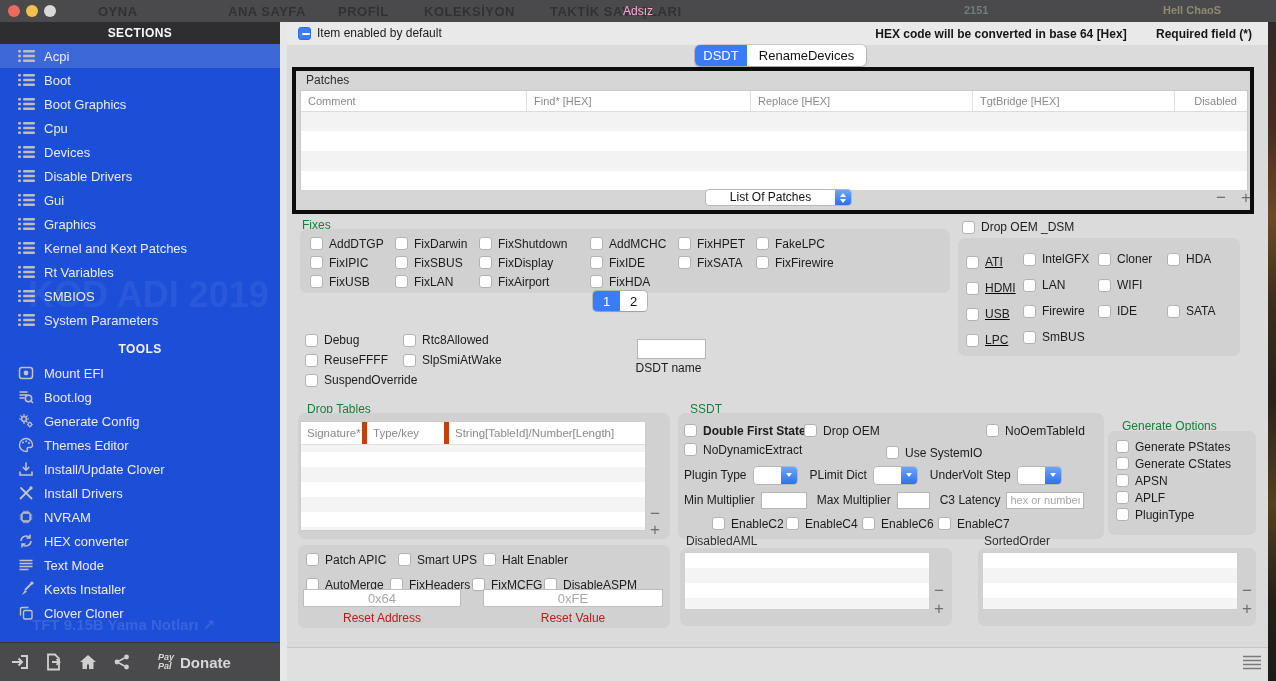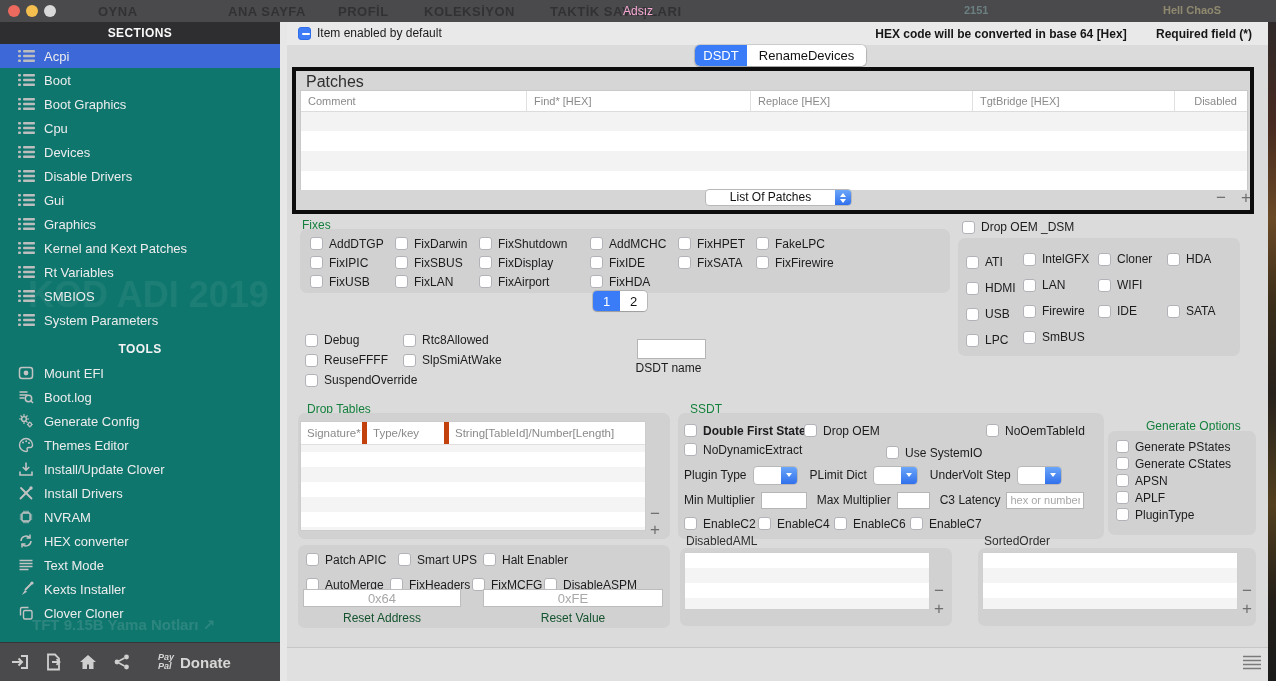--- a/index.html
+++ b/index.html
@@ -16,21 +16,21 @@
   .tl.gry{left:44px;background:#d9d9d9;}
   .bgmenu{position:absolute;top:4px;font-weight:bold;font-size:13px;color:rgba(30,30,32,.55);letter-spacing:.5px;}
   #wintitle{position:absolute;top:4px;left:0;width:100%;text-align:center;font-size:12px;color:#f9a8d4;}
   .bgright{position:absolute;top:4px;font-size:11px;font-weight:bold;color:rgba(200,190,140,.55);}
 
   
   #edge{position:absolute;left:1268px;top:0;width:8px;height:681px;
         background:linear-gradient(180deg,#2a2a2c 0%,#472a20 18%,#6b4a26 32%,#3a2d1a 45%,#28221c 58%,#53401f 74%,#241f18 88%,#1b1b1b 100%);}
 
   
-  #sidebar{position:absolute;left:0;top:22px;width:280px;height:659px;background:#0f766e;overflow:hidden;}
+  #sidebar{position:absolute;left:0;top:22px;width:280px;height:659px;background:#1d4ed8;overflow:hidden;}
   #sections-header{height:22px;background:#2e2e30;color:#fafafa;font-size:12px;font-weight:bold;
         text-align:center;line-height:22px;letter-spacing:.4px;}
   .side-item{position:relative;height:24px;display:flex;align-items:center;padding-left:18px;color:#ececec;font-size:13px;}
   .side-item.selected{background:#3d68d8;}
   .side-item .sicon{width:18px;height:14px;margin-right:8px;flex:0 0 auto;display:flex;align-items:center;}
   #tools-header{height:24px;margin-top:5px;color:#f3f3f3;font-size:12px;font-weight:bold;text-align:center;line-height:24px;letter-spacing:.4px;}
   .wm-big{position:absolute;left:28px;top:252px;font-size:36px;font-weight:bold;color:rgba(255,255,255,.06);white-space:nowrap;pointer-events:none;}
   .wm-small{position:absolute;left:32px;top:594px;font-size:15px;font-weight:bold;color:rgba(255,255,255,.12);white-space:nowrap;pointer-events:none;}
   #side-toolbar{position:absolute;left:0;bottom:0;width:280px;height:38px;background:#4a4a4c;border-top:1px solid #363638;
         display:flex;align-items:center;}
@@ -52,21 +52,21 @@
 
   
   #tabs{position:absolute;left:415px;top:23px;height:21px;display:flex;border-radius:5px;overflow:hidden;
         box-shadow:0 0 0 1px rgba(0,0,0,.12),0 1px 2px rgba(0,0,0,.18);background:#fff;}
   .tab{font-size:13px;display:flex;align-items:center;justify-content:center;}
   .tab.sel{background:#3a7cf7;color:#fff;width:52px;}
   .tab.unsel{background:#fff;color:#111;width:119px;}
 
   
   #patches-box{position:absolute;left:12px;top:45px;width:954px;height:139px;border:4px solid #0d0d0d;background:#d6d6d6;}
-  #patches-label{position:absolute;left:10px;top:2px;font-size:16px;color:#2f2f2f;}
+  #patches-label{position:absolute;left:10px;top:2px;font-size:12px;color:#2f2f2f;}
   #patches-table{position:absolute;left:4px;top:19px;width:946px;height:99px;background:
       repeating-linear-gradient(180deg,#fff 0 20px,#f3f3f3 20px 40px);border:1px solid #c9c9c9;border-bottom:none;}
   #patches-header{display:flex;height:20px;background:#fff;border-bottom:1px solid #dcdcdc;}
   #patches-header .col{font-size:11px;color:#8a8a8a;line-height:20px;padding-left:7px;border-right:1px solid #e0e0e0;box-sizing:border-box;}
   #patches-header .col:nth-child(1){width:226px;}
   #patches-header .col:nth-child(2){width:224px;}
   #patches-header .col:nth-child(3){width:222px;}
   #patches-header .col:nth-child(4){width:202px;}
   #patches-header .col:nth-child(5){flex:1;border-right:none;text-align:right;padding-right:10px;}
   #patches-foot{position:absolute;left:4px;bottom:4px;width:946px;height:17px;}
@@ -107,21 +107,21 @@
   #misc-checks{position:absolute;left:25px;top:308px;}
   #misc-checks .crow{height:20px;}
   #misc-checks .cell:nth-child(1){width:98px;}
   #dsdt-name-input{position:absolute;left:357px;top:317px;width:63px;height:16px;border:1px solid #b5b5b5;background:#fff;}
   #dsdt-name-label{position:absolute;left:337px;top:339px;width:103px;text-align:center;font-size:12px;color:#1c1c1e;}
 
   
   #dsm-check{position:absolute;left:682px;top:198px;}
   #dsm-panel{left:678px;top:216px;width:282px;height:118px;padding:8px 0 0 8px;box-sizing:border-box;}
   #dsm-panel .crow{height:26px;}
-  #dsm-panel .cell:nth-child(1){width:57px;transform:translateY(3px);}
+  #dsm-panel .cell:nth-child(1){width:57px;transform:translateY(3px);text-decoration:underline;}
   #dsm-panel .cell:nth-child(2){width:75px;}
   #dsm-panel .cell:nth-child(3){width:69px;}
 
   
   #droptables-label{left:27px;top:380px;}
   #droptables-panel{left:18px;top:391px;width:372px;height:126px;}
   #droptables-table{position:absolute;left:2px;top:8px;width:346px;height:110px;border:1px solid #cccccc;background:
       repeating-linear-gradient(180deg,#fff 0 15px,#f4f4f4 15px 30px);box-sizing:border-box;}
   #droptables-header{display:flex;height:22px;background:#fff;border-bottom:1px solid #e0e0e0;}
   #droptables-header .col{font-size:11.5px;color:#8a8a8a;line-height:22px;padding-left:6px;border-right:5px solid #c2410c;box-sizing:border-box;}
@@ -131,50 +131,50 @@
 
   
   #ssdt-label{left:410px;top:380px;text-align:center;}
   #ssdt-panel{left:398px;top:391px;width:426px;height:126px;padding:8px 0 0 6px;box-sizing:border-box;font-size:12px;}
   .srow{display:flex;align-items:center;height:19px;}
   #ssdt-r1 .cell:nth-child(1){width:120px;font-weight:bold;}
   #ssdt-r1 .cell:nth-child(2){width:82px;}
   #ssdt-r1 .cell:nth-child(3){width:100px;margin-top:44px;}
   #ssdt-r3{margin-top:5px;height:22px;}
   #ssdt-r4{margin-top:3px;height:22px;}
-  #ssdt-r5{margin-top:3px;}
+  #ssdt-r5{margin-top:3px;margin-left:28px;}
   #ssdt-r5 .cell:nth-child(1){width:74px;}
   #ssdt-r5 .cell:nth-child(2){width:76px;}
   #ssdt-r5 .cell:nth-child(3){width:76px;}
   .ddlbl,.fldlbl{font-size:12px;color:#1c1c1e;white-space:nowrap;}
   .smalldd{display:flex;width:45px;height:19px;background:#fff;border:1px solid #b8b8b8;border-radius:4px;box-sizing:border-box;margin:0 12px 0 6px;}
   .smalldd .ddval{flex:1;}
   .sfield{height:17px;border:1px solid #b5b5b5;background:#fff;margin:0 10px 0 6px;font-size:11px;color:#9a9a9a;
       box-sizing:border-box;padding:0 3px;font-family:"Liberation Sans",sans-serif;}
   .sfield::placeholder{color:#a8a8a8;}
 
   
-  #gen-label{left:842px;top:397px;margin-left:24px;}
+  #gen-label{left:842px;top:397px;}
   #gen-panel{left:828px;top:409px;width:148px;height:104px;padding:7px 0 0 8px;box-sizing:border-box;}
   #gen-panel .crow{height:17px;}
 
   
   #apic-panel{left:18px;top:523px;width:372px;height:83px;padding:5px 0 0 8px;box-sizing:border-box;}
   #apic-r1 .cell:nth-child(1){width:92px;}
   #apic-r1 .cell:nth-child(2){width:85px;}
   #apic-r2{margin-top:6px;}
   #apic-r2 .cell:nth-child(1){width:84px;}
   #apic-r2 .cell:nth-child(2){width:82px;}
   #apic-r2 .cell:nth-child(3){width:72px;}
   .bigfield{position:absolute;height:18px;border:1px solid #bdbdbd;background:#fff;text-align:center;font-size:13px;color:#a8a8a8;
       box-sizing:border-box;font-family:"Liberation Sans",sans-serif;}
   .bigfield::placeholder{color:#a8a8a8;text-align:center;}
   #reset-addr{left:5px;top:44px;width:158px;}
   #reset-val{left:185px;top:44px;width:180px;}
-  .flabel{position:absolute;font-size:12px;color:#14532d;text-align:center;}
+  .flabel{position:absolute;font-size:12px;color:#b91c1c;text-align:center;}
   #reset-addr-label{left:5px;top:66px;width:158px;}
   #reset-val-label{left:185px;top:66px;width:180px;}
 
   
   .listwrap{position:absolute;background:#d1d1d2;border-radius:7px;}
   #aml-wrap{left:400px;top:526px;width:272px;height:78px;}
   #sorted-wrap{left:698px;top:526px;width:278px;height:78px;}
   .listbox{position:absolute;left:4px;top:4px;height:58px;border:1px solid #cfcfcf;background:
       repeating-linear-gradient(180deg,#fff 0 15px,#f4f4f4 15px 30px);box-sizing:border-box;}
   #aml-box{width:246px;}

